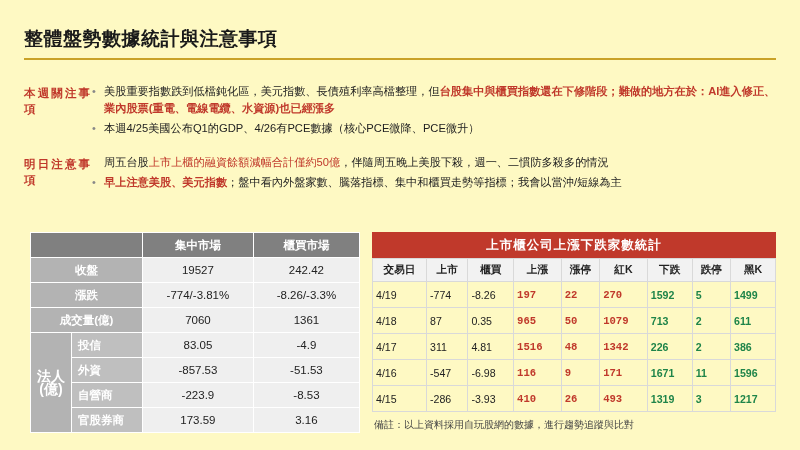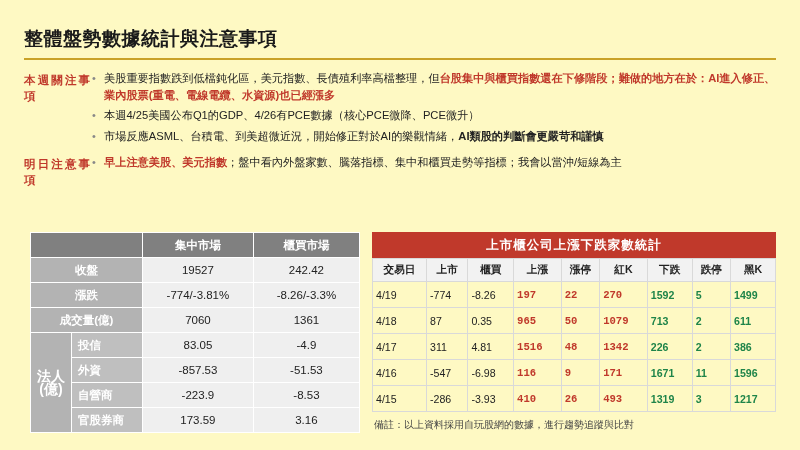--- a/index.html
+++ b/index.html
@@ -40,20 +40,21 @@
   .notes {
     position: absolute;
     left: 24px;
     top: 70px;
     width: 752px;
   }
   .note-block {
     display: flex;
     align-items: flex-start;
     margin-bottom: 6px;
+    margin-top: 13px;
   }
   .note-label {
     width: 66px;
     flex: 0 0 66px;
     color: #c0392b;
     font-weight: bold;
     font-size: 11.5px;
     line-height: 16px;
     text-align: justify;
     padding-top: 2px;
@@ -190,29 +191,29 @@
 
     <div class="note-block">
       <div class="note-label">本週關注事項</div>
       <div class="note-body">
         <div class="bullet-line">
           <span>美股重要指數跌到低檔鈍化區，美元指數、長債殖利率高檔整理，但</span><span class="red">台股集中與櫃買指數還在下修階段；難做的地方在於：AI進入修正、業內股票(重電、電線電纜、水資源)也已經漲多</span>
         </div>
         <div class="bullet-line">
           <span>本週4/25美國公布Q1的GDP、4/26有PCE數據（核心PCE微降、PCE微升）</span>
         </div>
-        <div class="bullet-line">
-          <span>市場反應ASML、台積電、到美超微近況，開始修正對於AI的樂觀情緒，</span><span class="bold">AI類股的判斷會更嚴苛和謹慎</span>
-        </div>
       </div>
     </div>
 
     <div class="note-block">
       <div class="note-label">明日注意事項</div>
       <div class="note-body">
+        <div class="bullet-line nodot">
+          <span>周五台股</span><span class="redn">上市上櫃的融資餘額減幅合計僅約50億</span><span>，伴隨周五晚上美股下殺，週一、二慣防多殺多的情況</span>
+        </div>
         <div class="bullet-line">
           <span class="red">早上注意美股、美元指數</span><span>；盤中看內外盤家數、騰落指標、集中和櫃買走勢等指標；我會以當沖/短線為主</span>
         </div>
       </div>
     </div>
 
   </div>
 
   <table class="left-table">
     <tbody>

